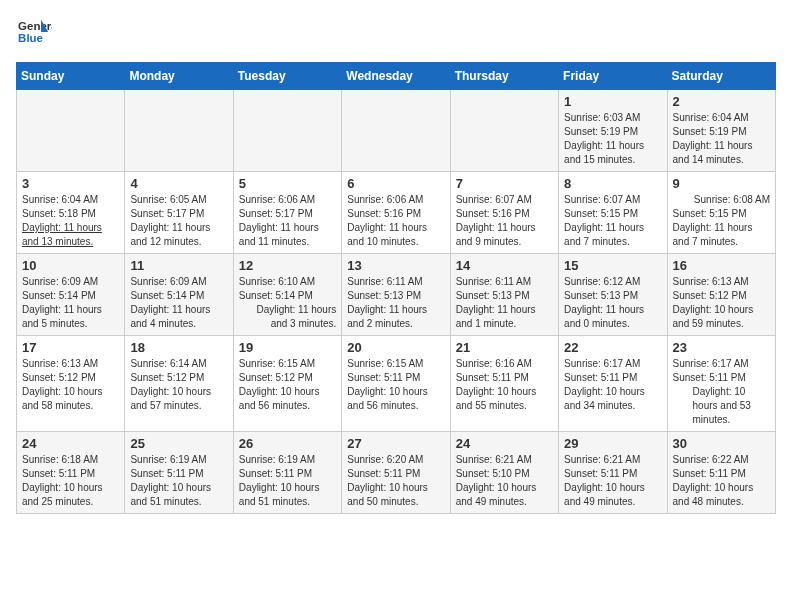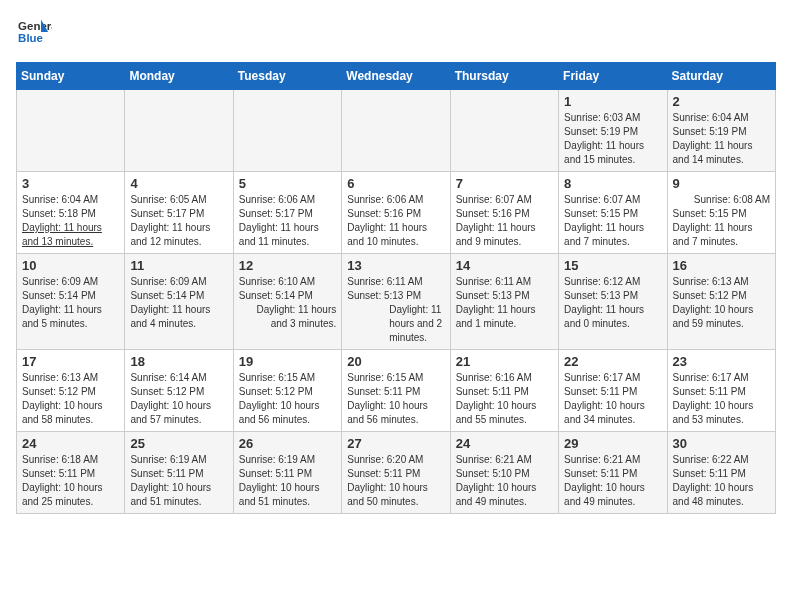--- a/index.html
+++ b/index.html
@@ -190,21 +190,21 @@
         <td>
           <span class="day-num">12</span>
           <span style="display: block; line-height: 1.4;">Sunrise: 6:10 AM</span>
           <span style="display: block; line-height: 1.4;">Sunset: 5:14 PM</span>
           <span style="display: block; line-height: 1.4; text-align: right;">Daylight: 11 hours and 3 minutes.</span>
         </td>
         <td>
           <span class="day-num">13</span>
           <span style="display: block; line-height: 1.4;">Sunrise: 6:11 AM</span>
           <span style="display: block; line-height: 1.4;">Sunset: 5:13 PM</span>
-          <span style="display: block; line-height: 1.4; margin-left: 42px;">Daylight: 11 hours and 2 minutes.</span>
+          <span style="display: block; line-height: 1.4;">Daylight: 11 hours and 2 minutes.</span>
         </td>
         <td>
           <span class="day-num">14</span>
           <span style="display: block; line-height: 1.4;">Sunrise: 6:11 AM</span>
           <span style="display: block; line-height: 1.4;">Sunset: 5:13 PM</span>
           <span style="display: block; line-height: 1.4;">Daylight: 11 hours and 1 minute.</span>
         </td>
         <td>
           <span class="day-num">15</span>
           <span style="display: block; line-height: 1.4;">Sunrise: 6:12 AM</span>
@@ -252,21 +252,21 @@
         <td>
           <span class="day-num">22</span>
           <span style="display: block; line-height: 1.4;">Sunrise: 6:17 AM</span>
           <span style="display: block; line-height: 1.4;">Sunset: 5:11 PM</span>
           <span style="display: block; line-height: 1.4;">Daylight: 10 hours and 34 minutes.</span>
         </td>
         <td>
           <span class="day-num">23</span>
           <span style="display: block; line-height: 1.4;">Sunrise: 6:17 AM</span>
           <span style="display: block; line-height: 1.4;">Sunset: 5:11 PM</span>
-          <span style="display: block; line-height: 1.4;">Daylight: 10 hours and 53 minutes.</span>
+          <span style="display: block; line-height: 1.4; margin-left: 20px;">Daylight: 10 hours and 53 minutes.</span>
         </td>
       </tr>
       <tr>
         <td>
           <span class="day-num">24</span>
           <span style="display: block; line-height: 1.4;">Sunrise: 6:18 AM</span>
           <span style="display: block; line-height: 1.4;">Sunset: 5:11 PM</span>
           <span style="display: block; line-height: 1.4;">Daylight: 10 hours and 25 minutes.</span>
         </td>
         <td>

